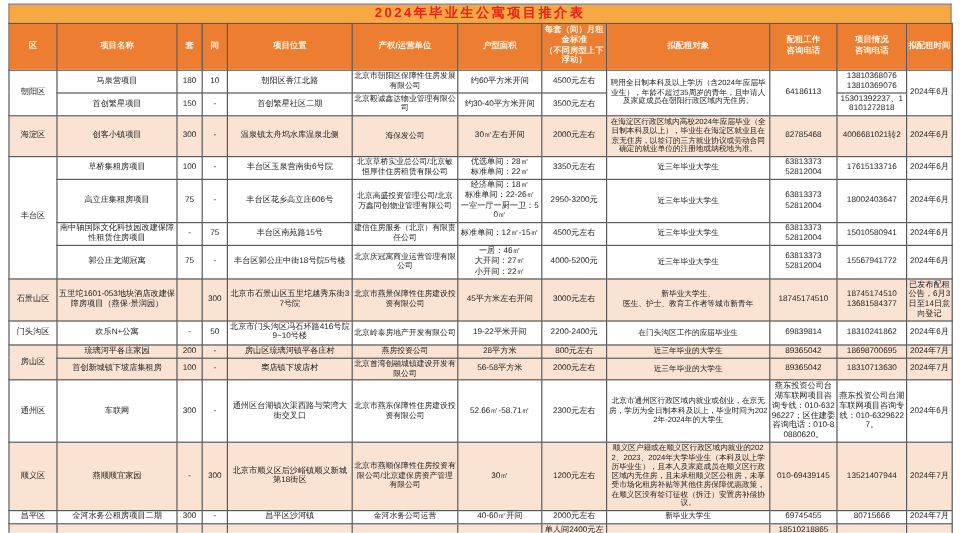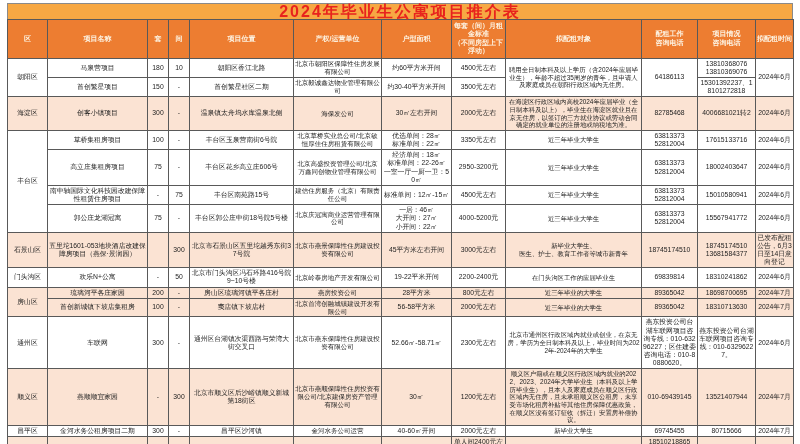--- a/index.html
+++ b/index.html
@@ -1,20 +1,20 @@
 <!DOCTYPE html>
 <html style="--title-bg: #F7A843; --title-text: #E8231D; --header-bg: #ED7D31; --row-shaded: #FBE3D3; --note-text: #C00000;"><head>
 <meta charset="utf-8">
 <style>
   * { box-sizing: border-box; margin: 0; padding: 0; }
   html, body { width: 800px; height: 444px; overflow: hidden; background: #ffffff;
     font-family: "Liberation Sans", "DejaVu Sans", sans-serif; }
   .page { width: 800px; height: 444px; padding: 3px 7px 0 7px; background: #ffffff; }
   .title-bar { width: 786px; background: var(--title-bg, #F7A843); color: var(--title-text, #E8231D);
-    font-weight: bold; text-align: center; font-size: 16px; line-height: 15px; height: 16px;
+    font-weight: bold; text-align: center; font-size: 11px; line-height: 15px; height: 16px;
     letter-spacing: 2px; border: 1px solid #8a8a8a; border-bottom: none; }
   table { width: 786px; border-collapse: collapse; table-layout: fixed; }
   th, td { border: 1px solid #595959; font-size: 6.8px; line-height: 1.2; padding: 1px;
     text-align: center; vertical-align: middle; white-space: pre-line; word-break: break-all; color: #1d1d1d; }
   th { background: var(--header-bg, #ED7D31); color: #FDF3E2; font-size: 7px; font-weight: bold;
     height: 36px; padding: 2px 1px; }
   td.c-target { font-size: 6.4px; }
   td.c-owner { font-size: 6.5px; }
   tr.shaded td { background: var(--row-shaded, #FBE3D3); }
   tbody td { background: #ffffff; }

